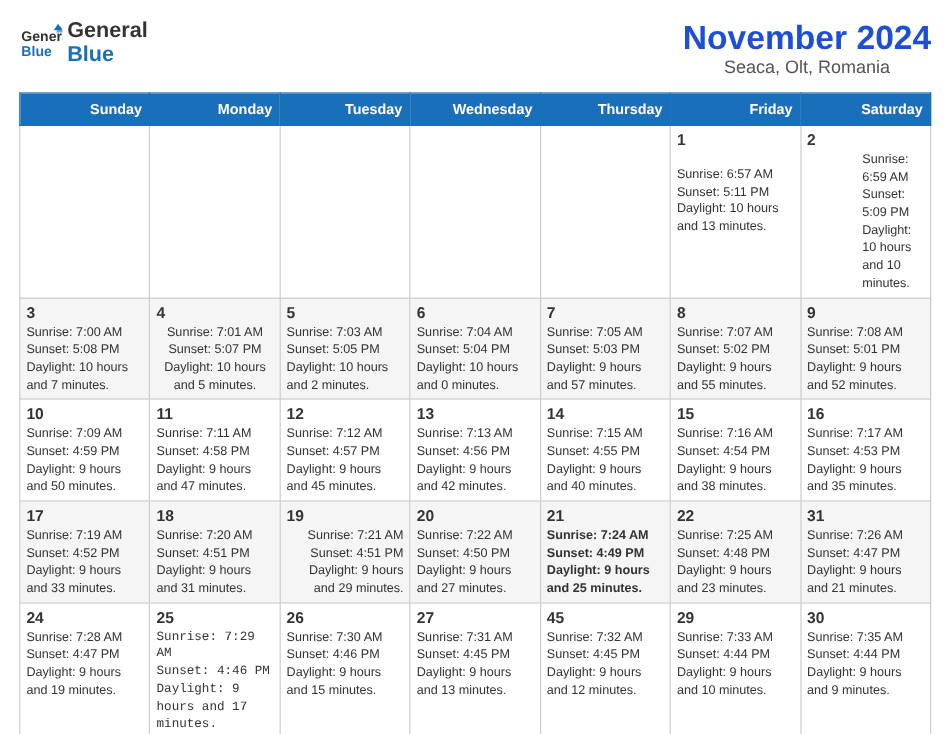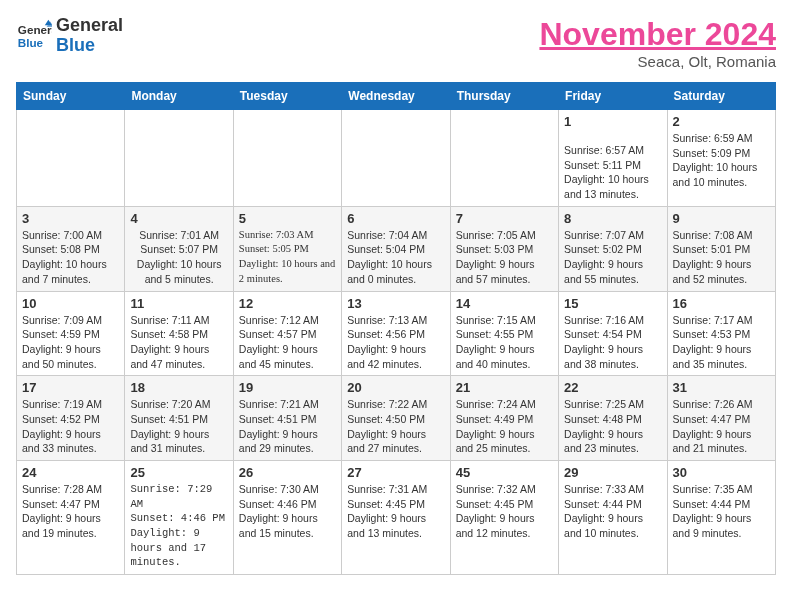--- a/index.html
+++ b/index.html
@@ -31,38 +31,38 @@
       color: #1a6fba;
     }
     .logo-icon {
       width: 36px;
       height: 36px;
     }
     .title-block {
       text-align: right;
     }
     .month-title {
-      font-size: 32px;
+      font-size: 28px;
       font-weight: bold;
-      color: #ec4899;
-      text-decoration: underline;
+      color: #1d4ed8;
     }
     .location {
       font-size: 15px;
       color: #555;
+      text-align: center;
     }
     .calendar {
       width: 100%;
       border-collapse: collapse;
       font-size: 11px;
     }
     .calendar th {
       background: #1a6fba;
       color: #fff;
-      text-align: left;
+      text-align: right;
       padding: 6px 6px;
       font-size: 12px;
       font-weight: bold;
       border: 1px solid #1a6fba;
     }
     .calendar td {
       border: 1px solid #ccc;
       vertical-align: top;
       padding: 4px 5px;
       width: calc(100% / 7);
@@ -131,41 +131,41 @@
         <td class="empty-cell"></td>
         <td class="empty-cell"></td>
         <td>
           <div class="day-num">1</div>
           <div class="day-info" style="white-space: pre-line; margin-top: 14px;">Sunrise: 6:57 AM
 Sunset: 5:11 PM
 Daylight: 10 hours and 13 minutes.</div>
         </td>
         <td>
           <div class="day-num">2</div>
-          <div class="day-info" style="white-space: pre-line;">Sunrise: 6:59 AM
+          <div class="day-info" style="white-space: pre-line; margin-left: 46px;">Sunrise: 6:59 AM
 Sunset: 5:09 PM
 Daylight: 10 hours and 10 minutes.</div>
         </td>
       </tr>
       <tr>
         <td>
           <div class="day-num">3</div>
           <div class="day-info" style="white-space: pre-line;">Sunrise: 7:00 AM
 Sunset: 5:08 PM
 Daylight: 10 hours and 7 minutes.</div>
         </td>
         <td>
           <div class="day-num">4</div>
           <div class="day-info" style="white-space: pre-line; text-align: center;">Sunrise: 7:01 AM
 Sunset: 5:07 PM
 Daylight: 10 hours and 5 minutes.</div>
         </td>
         <td>
           <div class="day-num">5</div>
-          <div class="day-info" style="white-space: pre-line; font-family: Liberation Serif, serif;">Sunrise: 7:03 AM
+          <div class="day-info" style="white-space: pre-line;">Sunrise: 7:03 AM
 Sunset: 5:05 PM
 Daylight: 10 hours and 2 minutes.</div>
         </td>
         <td>
           <div class="day-num">6</div>
           <div class="day-info" style="white-space: pre-line;">Sunrise: 7:04 AM
 Sunset: 5:04 PM
 Daylight: 10 hours and 0 minutes.</div>
         </td>
         <td>
@@ -239,33 +239,33 @@
 Daylight: 9 hours and 33 minutes.</div>
         </td>
         <td>
           <div class="day-num">18</div>
           <div class="day-info" style="white-space: pre-line;">Sunrise: 7:20 AM
 Sunset: 4:51 PM
 Daylight: 9 hours and 31 minutes.</div>
         </td>
         <td>
           <div class="day-num">19</div>
-          <div class="day-info" style="white-space: pre-line;">Sunrise: 7:21 AM
+          <div class="day-info" style="white-space: pre-line; text-align: right;">Sunrise: 7:21 AM
 Sunset: 4:51 PM
 Daylight: 9 hours and 29 minutes.</div>
         </td>
         <td>
           <div class="day-num">20</div>
           <div class="day-info" style="white-space: pre-line;">Sunrise: 7:22 AM
 Sunset: 4:50 PM
 Daylight: 9 hours and 27 minutes.</div>
         </td>
         <td>
           <div class="day-num">21</div>
-          <div class="day-info" style="white-space: pre-line;">Sunrise: 7:24 AM
+          <div class="day-info" style="white-space: pre-line; font-weight: bold;">Sunrise: 7:24 AM
 Sunset: 4:49 PM
 Daylight: 9 hours and 25 minutes.</div>
         </td>
         <td>
           <div class="day-num">22</div>
           <div class="day-info" style="white-space: pre-line;">Sunrise: 7:25 AM
 Sunset: 4:48 PM
 Daylight: 9 hours and 23 minutes.</div>
         </td>
         <td>

